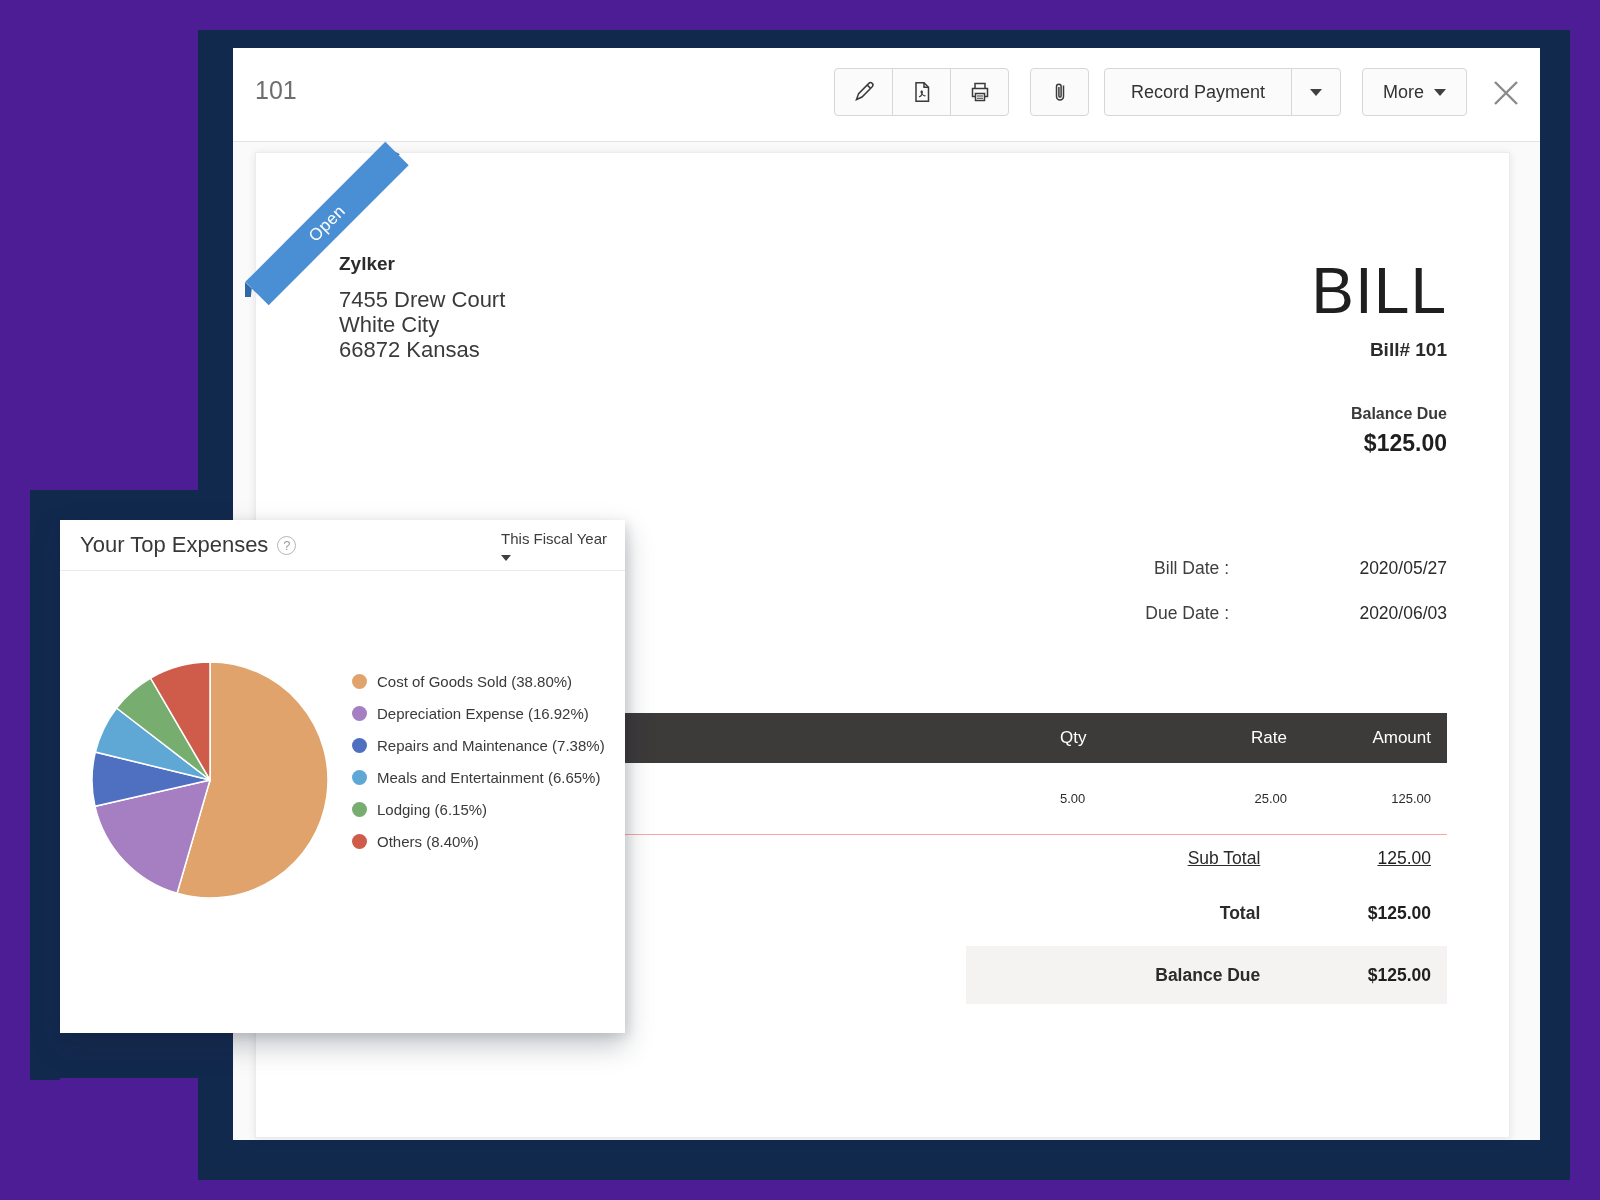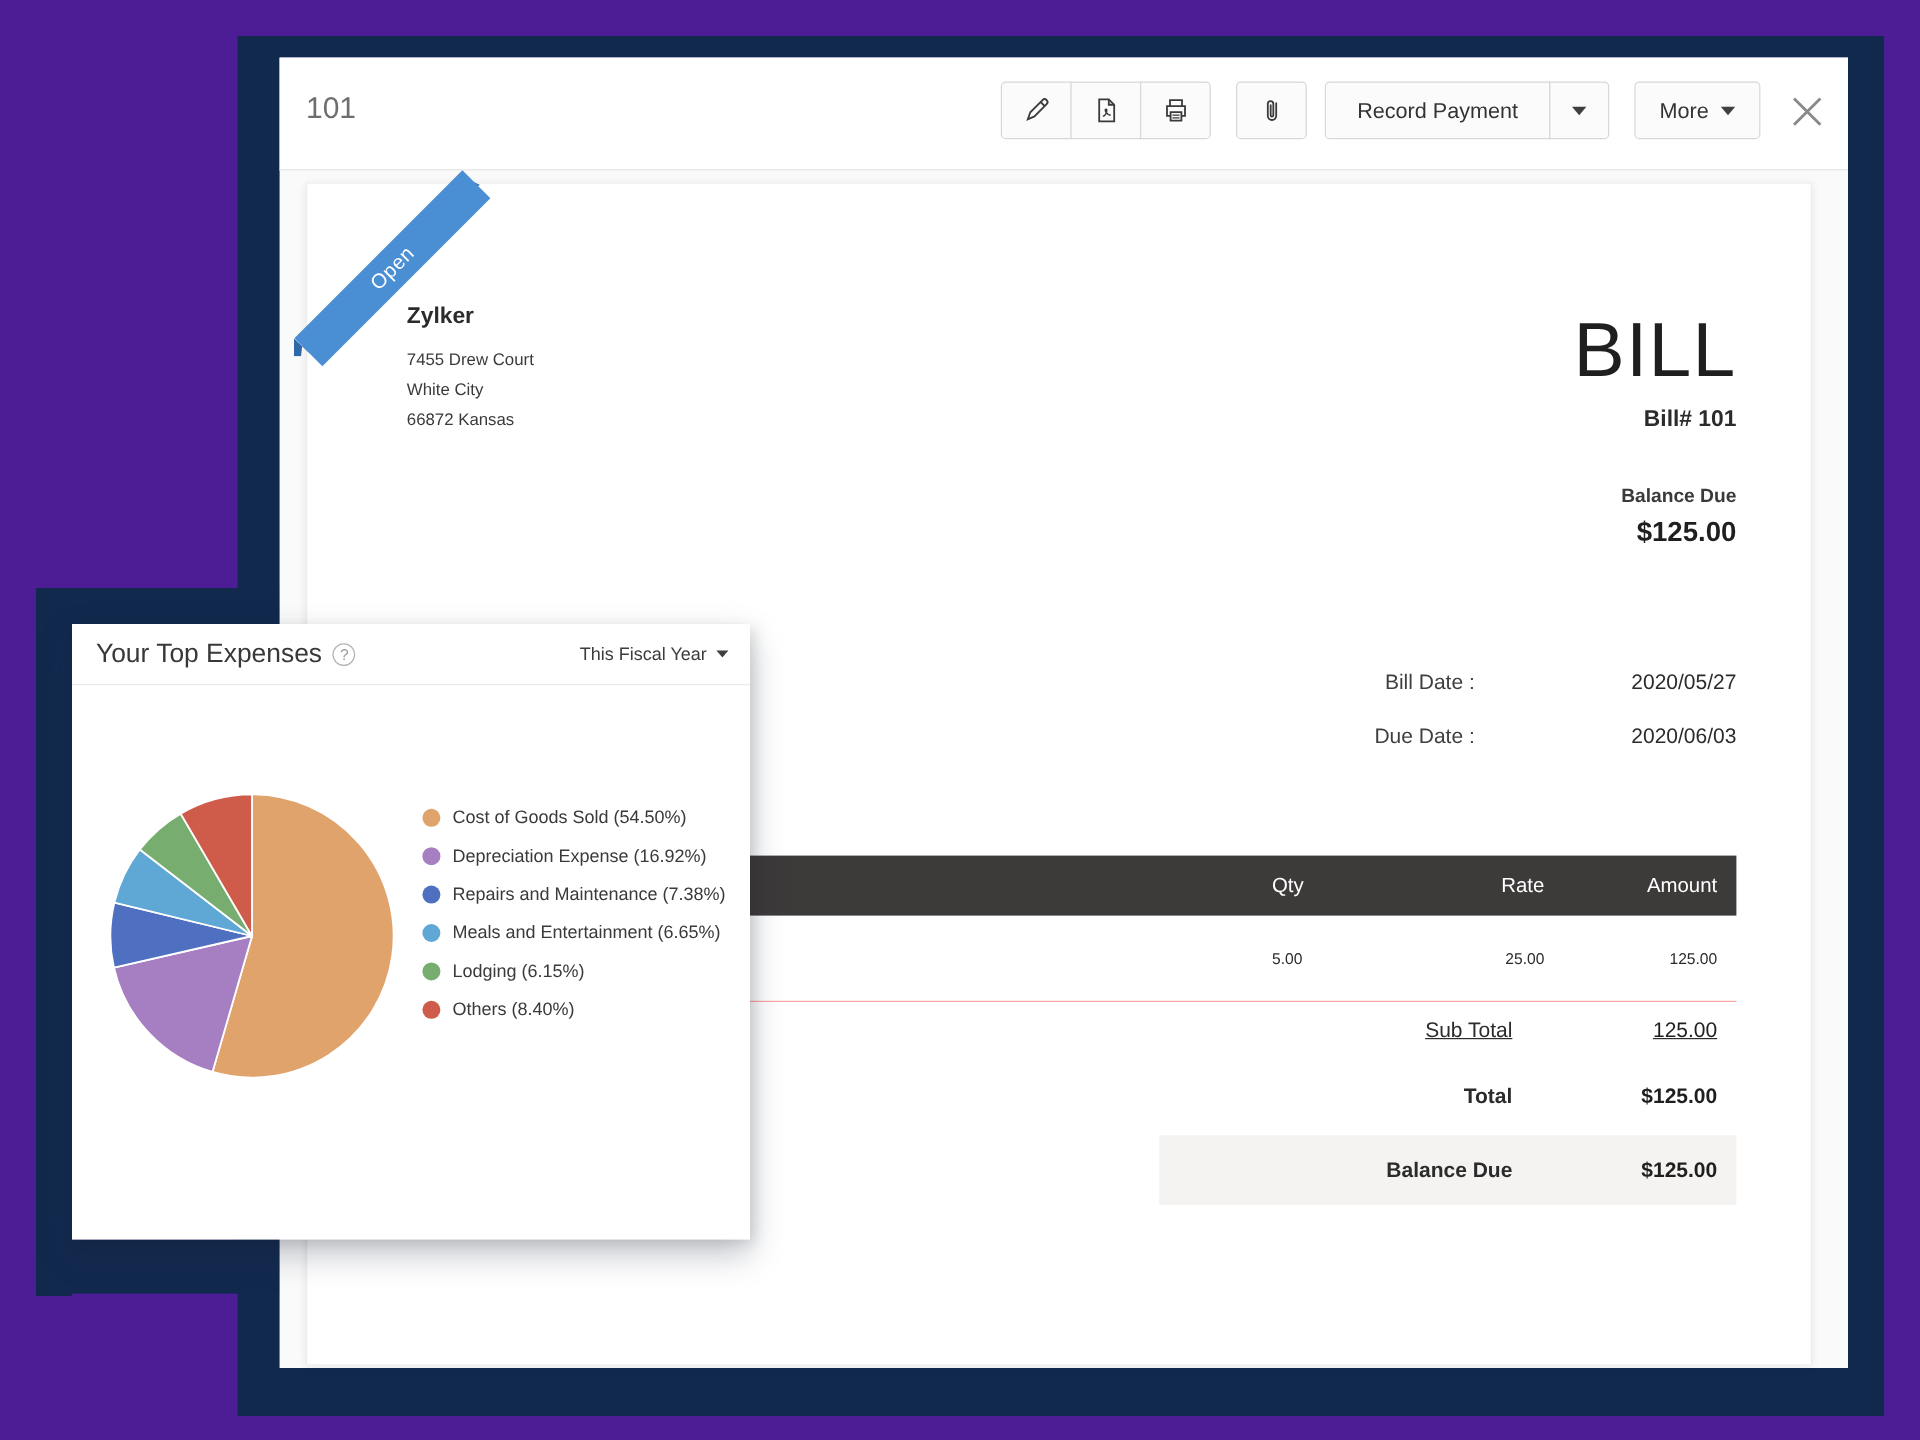--- a/index.html
+++ b/index.html
@@ -79,21 +79,21 @@
     background:#4a8ed4; transform:rotate(-45deg);
     display:flex; align-items:center; justify-content:center;
     color:#fff; font-size:17px; letter-spacing:0.5px; z-index:3;
   }
   .fold { position:absolute; background:#2e68a8; z-index:2; }
   .fold.top  { left:129px; top:-6px;  width:15px; height:13px; clip-path:polygon(0 0, 100% 55%, 18% 100%); }
   .fold.left { left:-11px; top:129px; width:13px; height:15px; clip-path:polygon(0 0, 100% 82%, 55% 18% , 45% 100%, 0 100%); }
 
   .vendor { position:absolute; left:83px; top:100px; }
   .vendor-name { font-size:19px; font-weight:700; color:#2b2b2b; margin-bottom:12px; }
-  .vendor-line { font-size:14px; color:#3a3a3a; line-height:25px; }
+  .vendor-line { font-size:22px; color:#3a3a3a; line-height:25px; }
 
   .doc-head { position:absolute; top:104px; right:62px; text-align:right; }
   .bill-title { font-size:64px; line-height:68px; font-weight:400; color:#1f1f1f; letter-spacing:1px; }
   .bill-no { font-size:19px; font-weight:700; color:#2b2b2b; margin-top:14px; }
   .balance-label { font-size:16px; font-weight:700; color:#3a3a3a; margin-top:44px; }
   .balance-value { font-size:23px; font-weight:700; color:#1f1f1f; margin-top:7px; }
 
   .meta { position:absolute; top:393px; right:62px; }
   .meta-row { display:flex; justify-content:flex-end; align-items:center; height:45px; font-size:17.5px;gap:12px; }
   .meta-label { width:280px; text-align:right; color:#3f3f3f; }
@@ -130,21 +130,21 @@
   .card-header {
     height:51px; border-bottom:1px solid #ebebeb;
     display:flex; align-items:center; padding:0 18px 0 20px;
   }
   .card-title { font-size:22px; color:#383838; }
   .help-icon {
     width:19px; height:19px; border:1px solid #b5b5b5; border-radius:50%;
     color:#9a9a9a; font-size:13px; line-height:17px; text-align:center;
     margin-left:9px; cursor:pointer; flex:0 0 auto;
   }
-  .period { margin-left:auto; font-size:15px; color:#3c3c3c; display:flex; align-items:center; gap:8px; cursor:pointer; }
+  .period { margin-left:auto; font-size:15px; color:#3c3c3c; display:flex; align-items:flex-start; gap:8px; cursor:pointer;flex-direction:column; }
   .period .caret-down { border-left-width:5px; border-right-width:5px; border-top-width:6px; }
   .pie-svg { position:absolute; left:30px; top:140px; }
   .legend { position:absolute; left:292px; top:151px; list-style:none; margin:0; padding:0; }
   .legend li { display:flex; align-items:center; height:20px; margin-bottom:12px; font-size:15px; color:#3a3a3a; white-space:nowrap; }
   .legend .dot { width:15px; height:15px; border-radius:50%; margin-right:10px; flex:0 0 auto; }
 
   svg.icon { display:block; }
 </style>
 </head>
 <body>
@@ -291,21 +291,21 @@
         <path d="M120,120 L120.00,2.00 A118,118 0 1 1 87.08,233.31 Z" fill="#e1a36c" stroke="#ffffff" stroke-width="1.5"></path>
         <path d="M120,120 L87.08,233.31 A118,118 0 0 1 4.97,146.32 Z" fill="#a57fc2" stroke="#ffffff" stroke-width="1.5"></path>
         <path d="M120,120 L4.97,146.32 A118,118 0 0 1 5.35,92.09 Z" fill="#4f70c1" stroke="#ffffff" stroke-width="1.5"></path>
         <path d="M120,120 L5.35,92.09 A118,118 0 0 1 26.53,47.97 Z" fill="#5fa8d5" stroke="#ffffff" stroke-width="1.5"></path>
         <path d="M120,120 L26.53,47.97 A118,118 0 0 1 60.57,18.06 Z" fill="#77ae70" stroke="#ffffff" stroke-width="1.5"></path>
         <path d="M120,120 L60.57,18.06 A118,118 0 0 1 120.00,2.00 Z" fill="#cf5b4a" stroke="#ffffff" stroke-width="1.5"></path>
       </svg>
     <ul class="legend">
         <li>
           <span class="dot" style="background: rgb(225, 163, 108);"></span>
-          <span>Cost of Goods Sold (54.50%)</span>
+          <span>Cost of Goods Sold (38.80%)</span>
         </li>
         <li>
           <span class="dot" style="background: rgb(165, 127, 194);"></span>
           <span>Depreciation Expense (16.92%)</span>
         </li>
         <li>
           <span class="dot" style="background: rgb(79, 112, 193);"></span>
           <span>Repairs and Maintenance (7.38%)</span>
         </li>
         <li>

